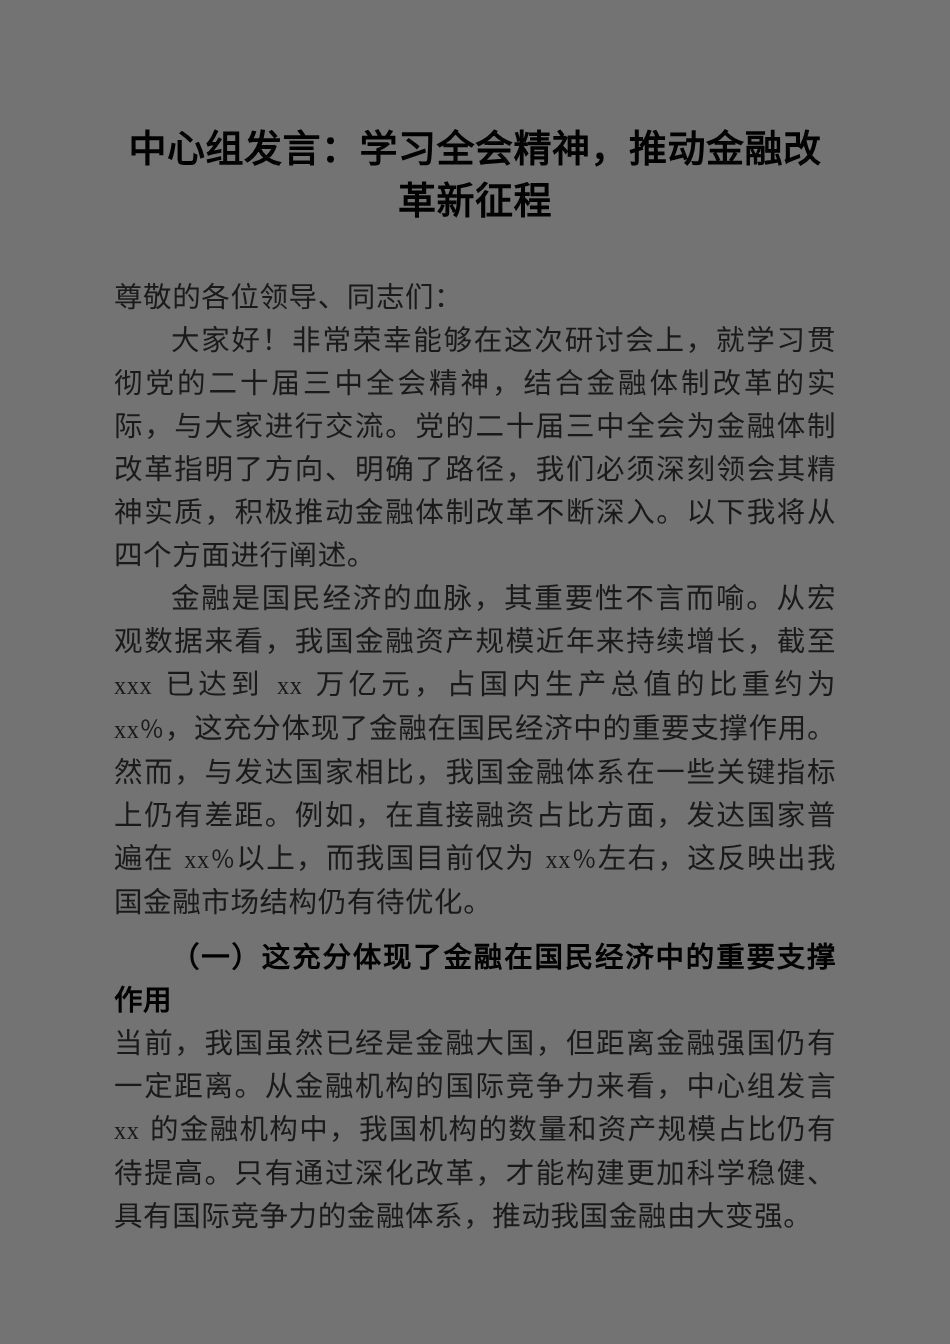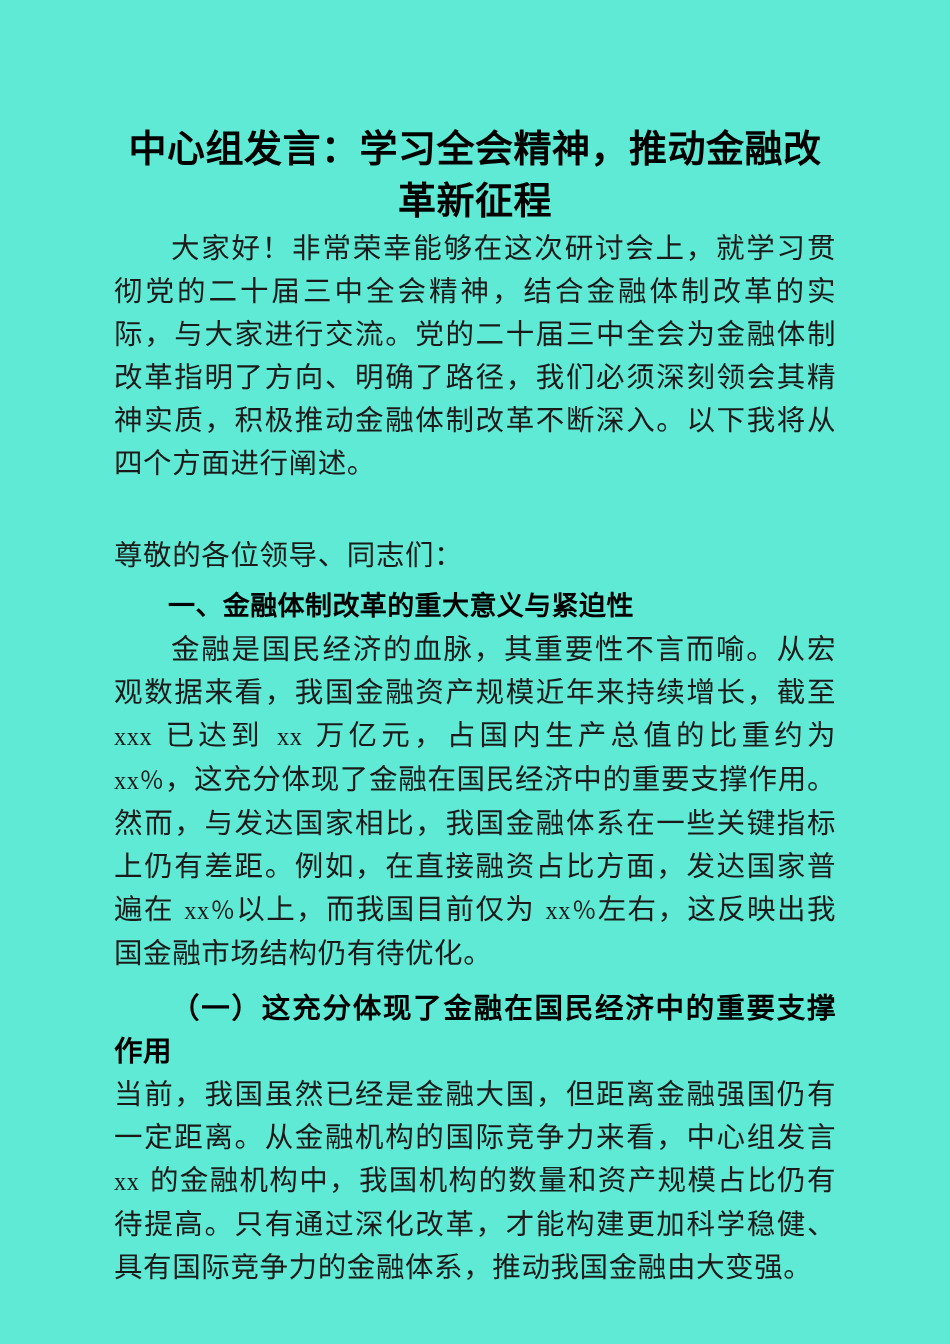--- a/index.html
+++ b/index.html
@@ -7,21 +7,21 @@
     margin: 0;
     padding: 0;
     background: #ffffff;
   }
 
   .page {
     position: relative;
     width: 950px;
     height: 1344px;
     margin: 0 auto;
-    background: #5eead4;
+    background: #737373;
     overflow: hidden;
     box-sizing: border-box;
   }
 
   
   .content {
     position: absolute;
     left: 114px;
     top: 0;
     width: 722px;
@@ -103,25 +103,24 @@
   .gap-before-h2 { margin-top: 12px; }
 </style>
 </head>
 <body>
 
 <div class="page">
   <div class="content">
 
     <h1 class="doc-title"><span>中心组发言：学习全会精神，推动金融改革新</span><span>征程</span></h1>
 
+    <p class="para salutation">尊敬的各位领导、同志们：</p>
+
     <p class="para indent">大家好！非常荣幸能够在这次研讨会上，就学习贯彻党的二十届三中全会精神，结合金融体制改革的实际，与大家进行交流。党的二十届三中全会为金融体制改革指明了方向、明确了路径，我们必须深刻领会其精神实质，积极推动金融体制改革不断深入。以下我将从四个方面进行阐述。</p>
 
-    <p class="para salutation">尊敬的各位领导、同志们：</p>
-
-    <h2 class="h-level1 gap-before-h1">一、金融体制改革的重大意义与紧迫性</h2>
 
     <p class="para indent"><span>金融是国民经济的血脉，其重要性不言而喻。从宏观数据来看，我国金融资产规模近年来持续增长，截至 </span><span class="lat">xxx</span><span> 已达到 </span><span class="lat">xx</span><span> 万亿元，占国内生产总值的比重约为 </span><span class="lat">xx％</span><span>，这充分体现了金融在国民经济中的重要支撑作用。然而，与发达国家相比，我国金融体系在一些关键指标上仍有差距。例如，在直接融资占比方面，发达国家普遍在 </span><span class="lat">xx％</span><span>以上，而我国目前仅为 </span><span class="lat">xx％</span><span>左右，这反映出我国金融市场结构仍有待优化。</span></p>
 
     <h3 class="h-level2 gap-before-h2">（一）这充分体现了金融在国民经济中的重要支撑作用</h3>
 
     <p class="para body-flow"><span>当前，我国虽然已经是金融大国，但距离金融强国仍有一定距离。从金融机构的国际竞争力来看，中心组发言 </span><span class="lat">xx</span><span> 的金融机构中，我国机构的数量和资产规模占比仍有待提高。只有通过深化改革，才能构建更加科学稳健、具有国际竞争力的金融体系，推动我国金融由大变强。</span></p>
 
   </div>
 </div>
 

